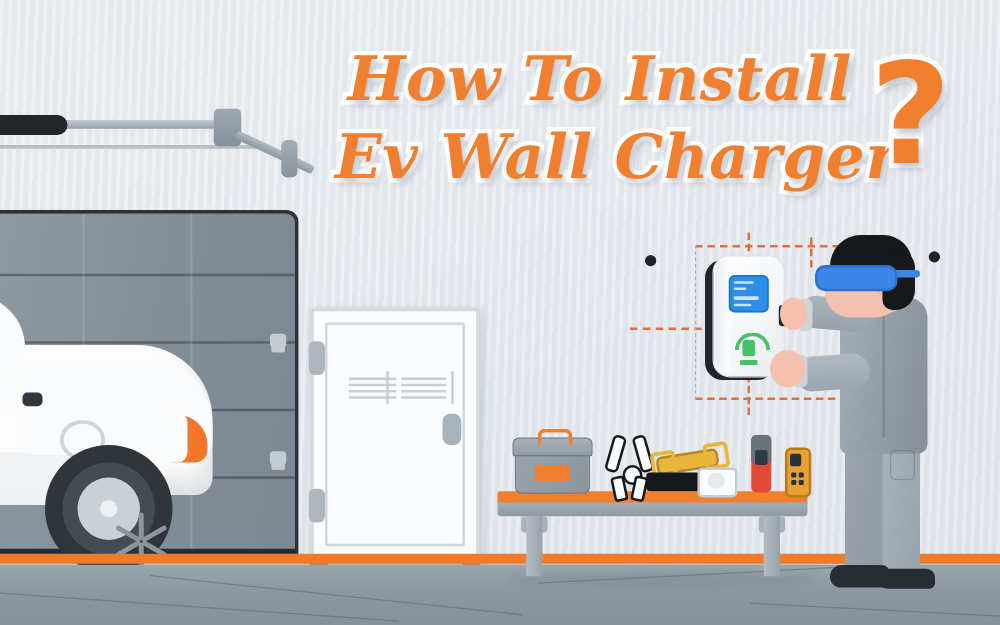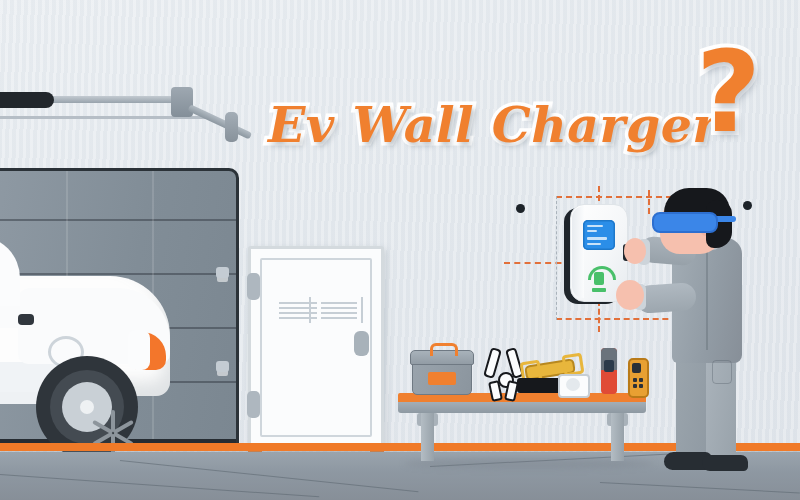--- a/index.html
+++ b/index.html
@@ -355,16 +355,17 @@
     <div class="meter-scr"></div>
 
     <div class="tester"></div>
     <div class="tester-scr"></div>
     <div class="tester-k" style="left:633px;top:378px"></div>
     <div class="tester-k" style="left:639px;top:378px"></div>
     <div class="tester-k" style="left:633px;top:384px"></div>
     <div class="tester-k" style="left:639px;top:384px"></div>
   </div>
 
+  <div class="title t1">How To Install</div>
   <div class="title t2">Ev Wall Charger</div>
   <div class="qmark">?</div>
 
 </div>
 
 </body></html>

